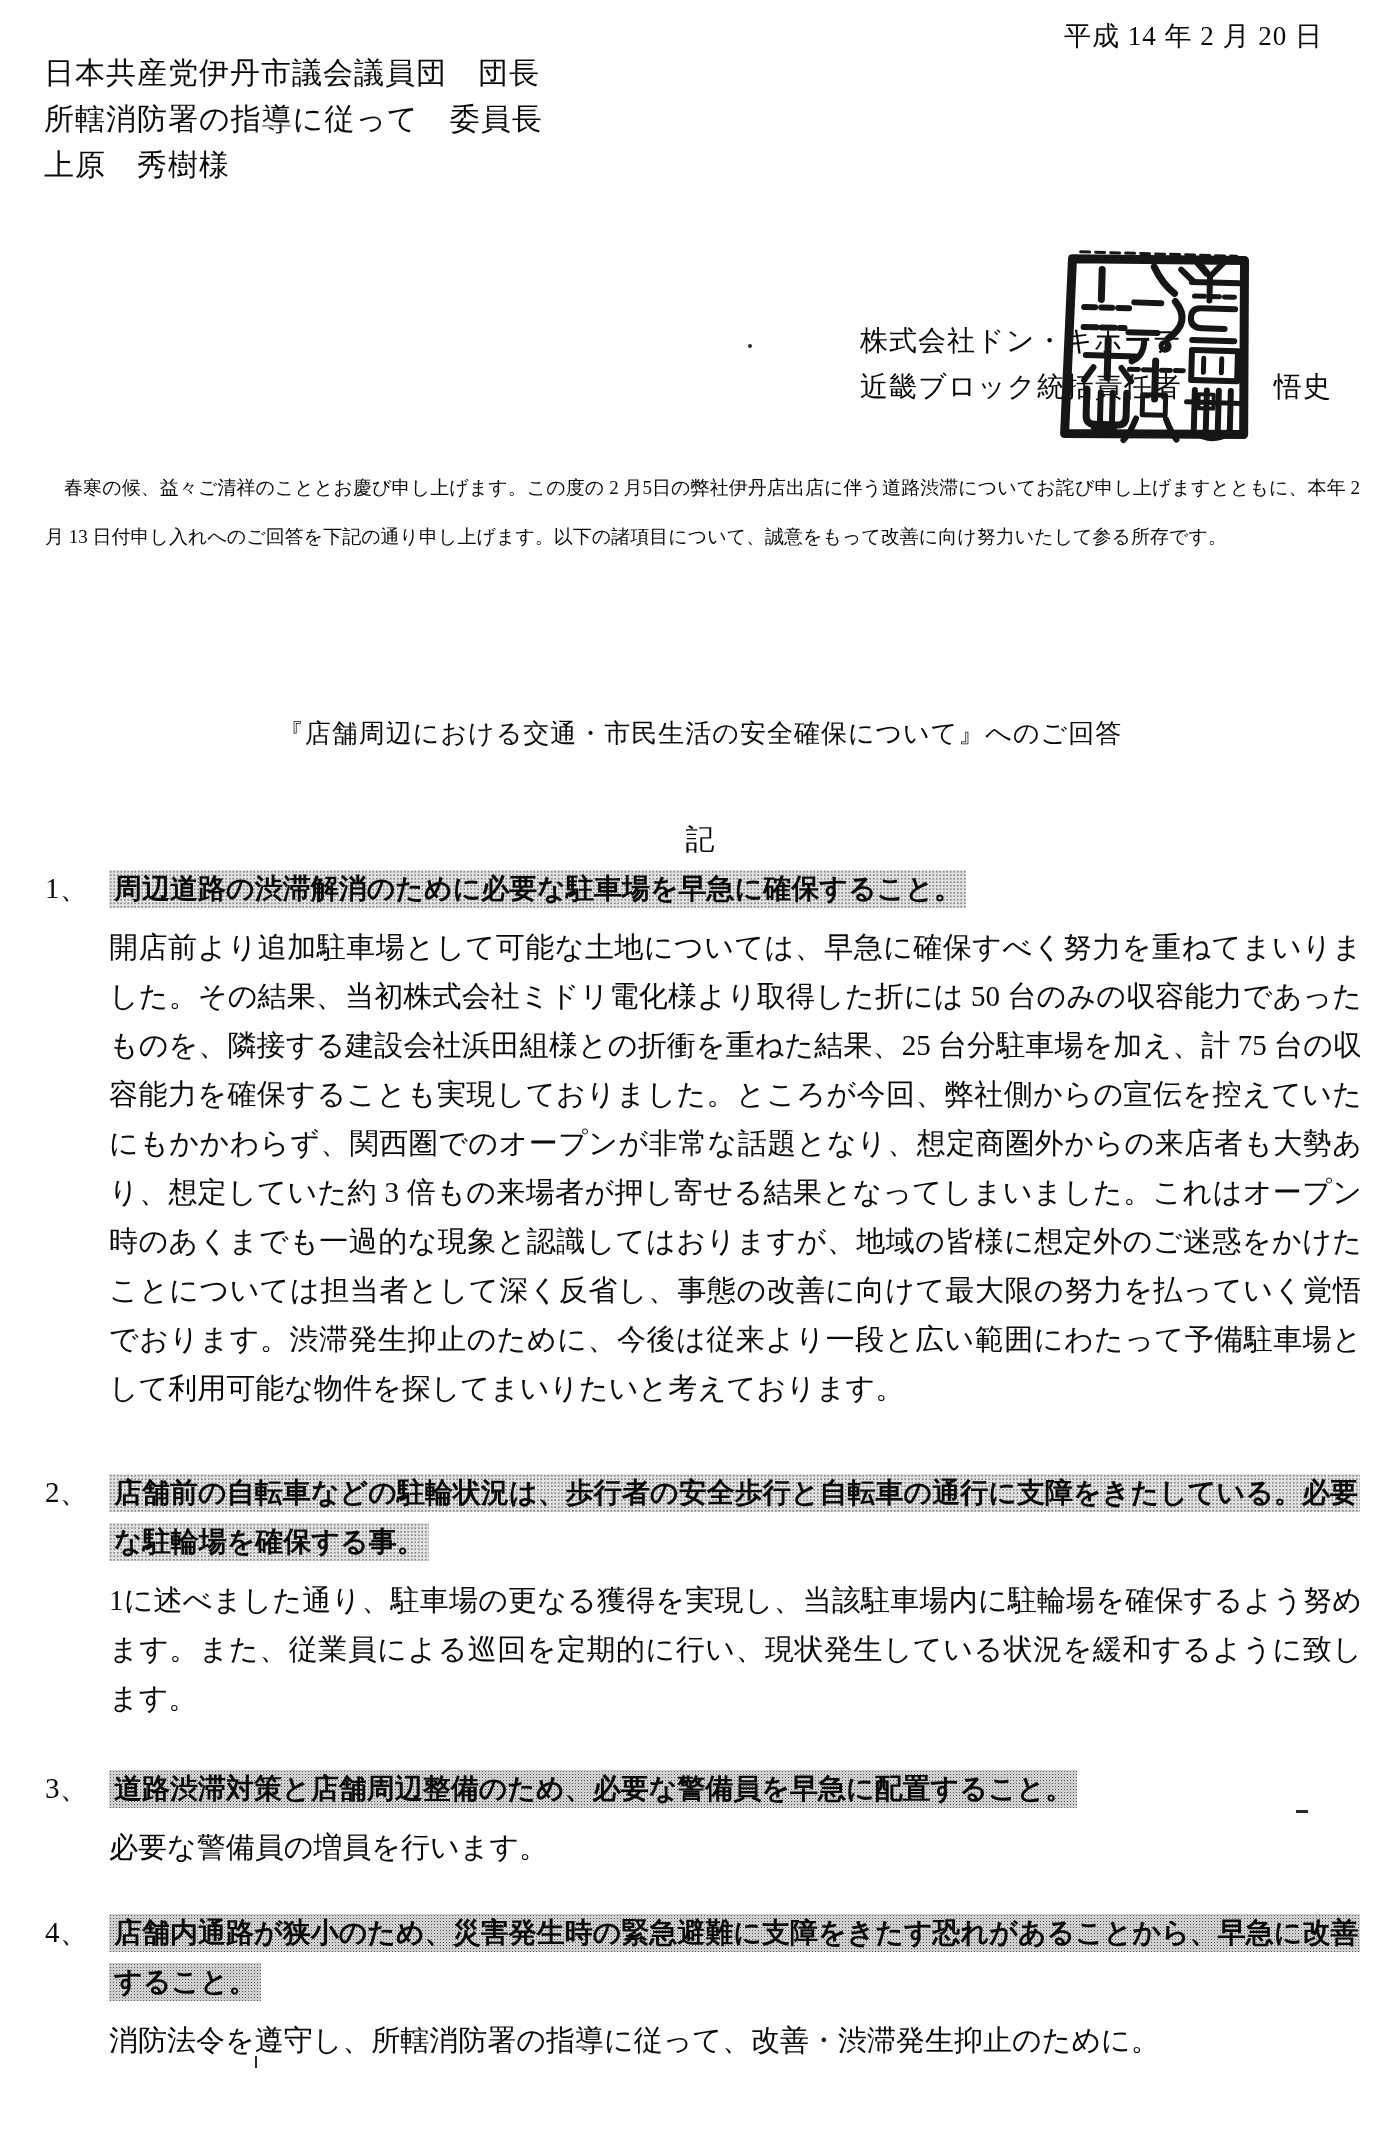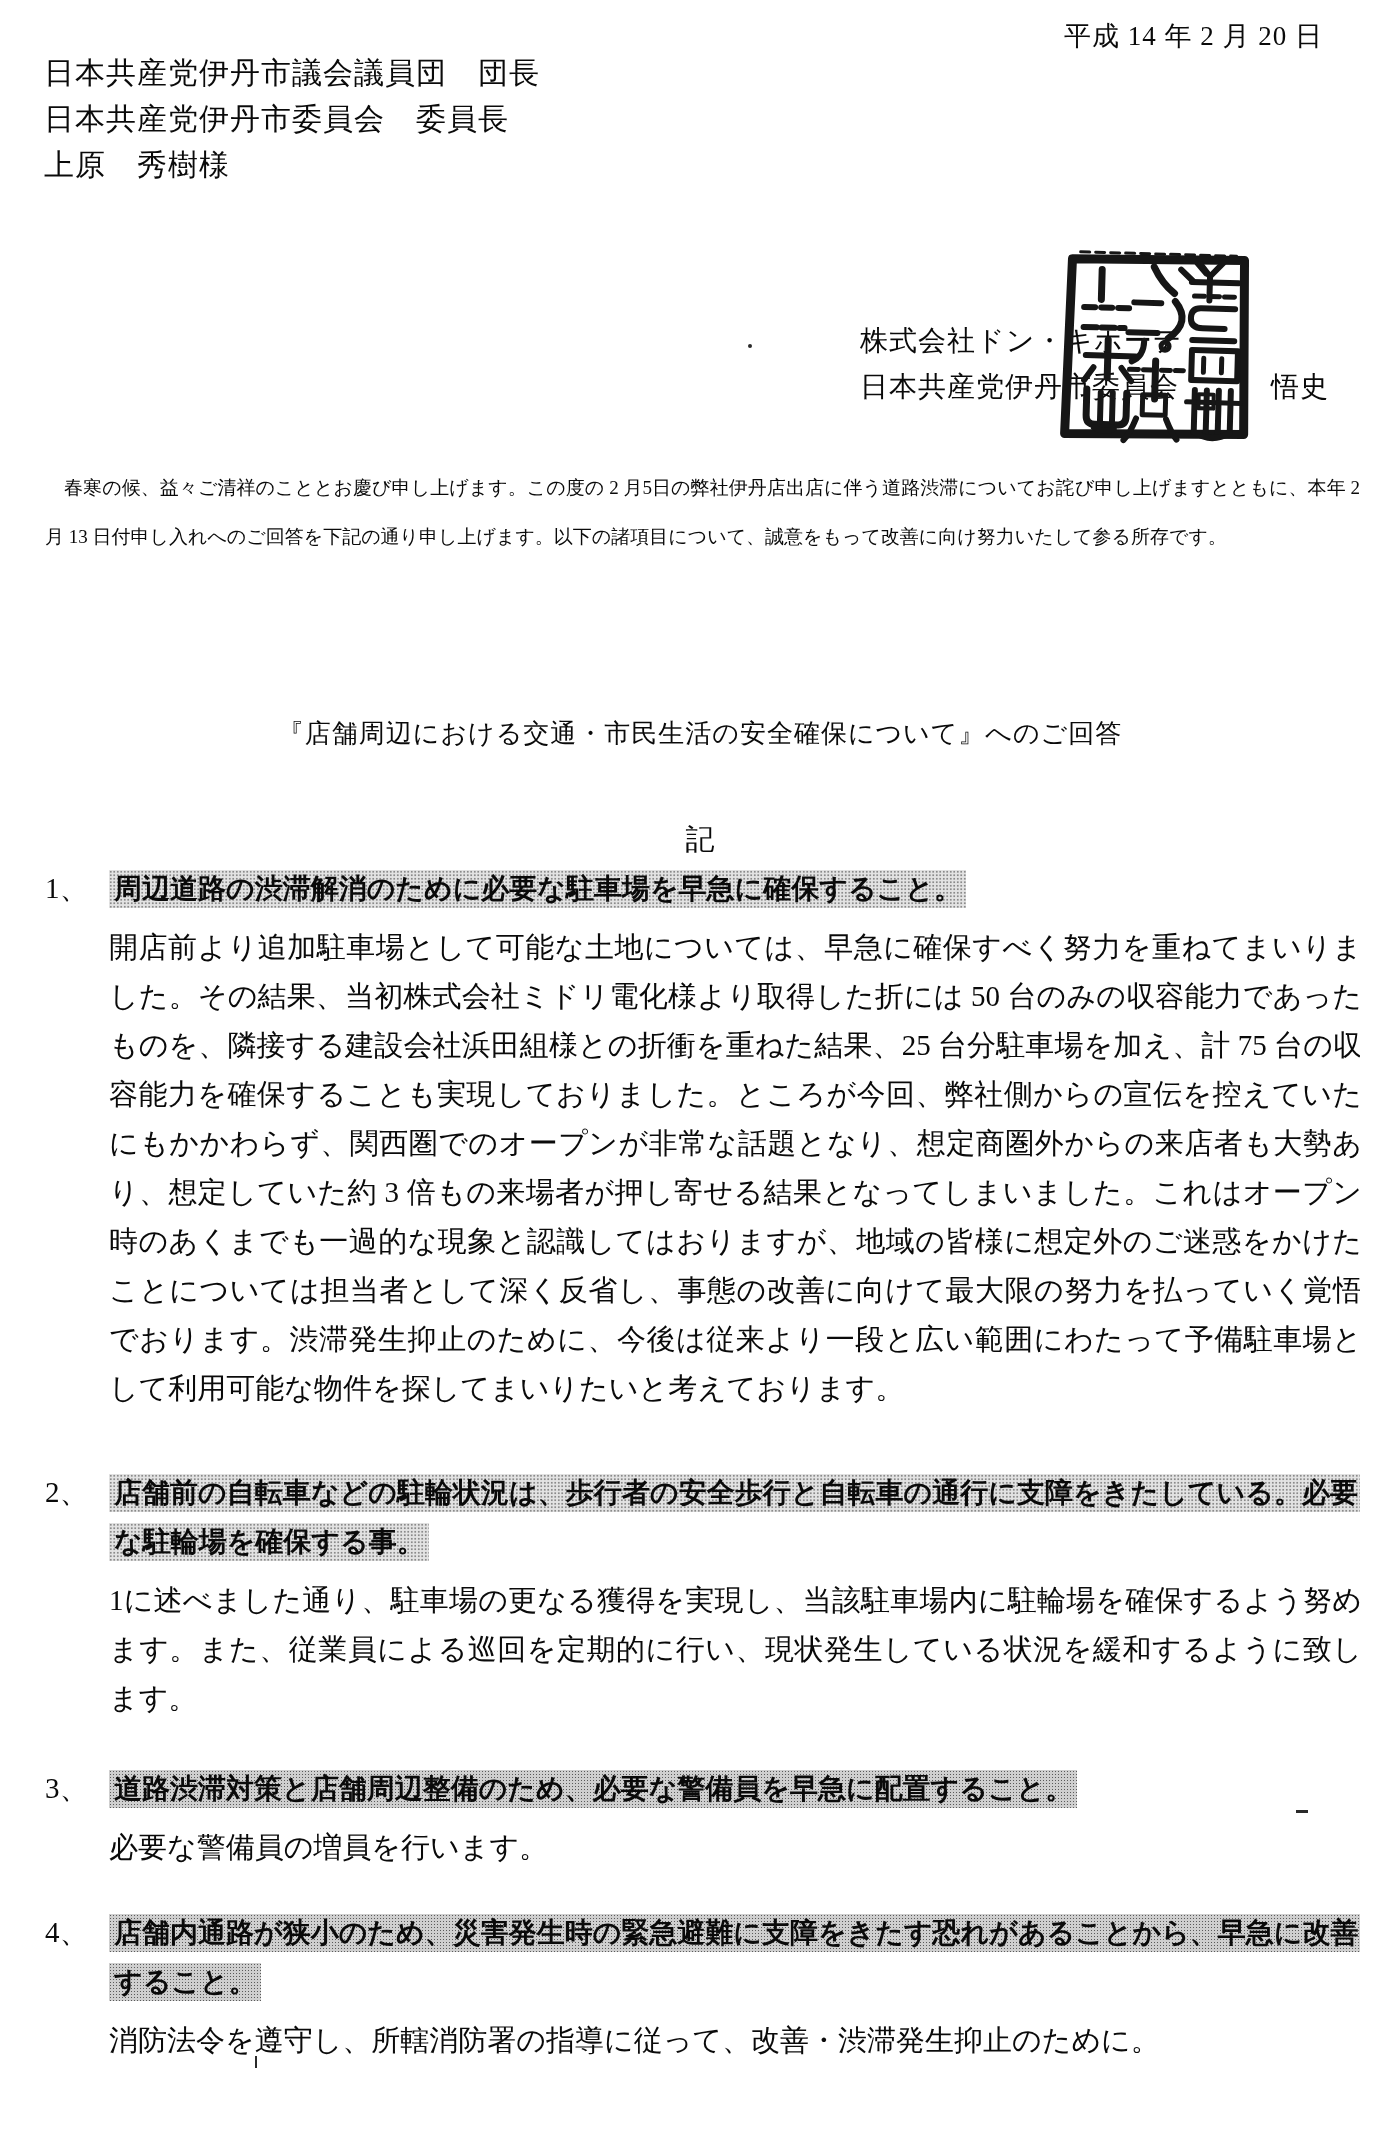--- a/index.html
+++ b/index.html
@@ -111,27 +111,27 @@
 </style>
 </head>
 <body>
 
 <div class="page">
 
   <div class="date">平成 14 年 2 月 20 日</div>
 
   <div class="addressee">
     <div>日本共産党伊丹市議会議員団　団長</div>
-    <div>日本共産党伊丹市委員会　委員長</div>
+    <div>所轄消防署の指導に従って　委員長</div>
     <div>上原　秀樹様</div>
   </div>
 
   <div class="sender-company">株式会社ドン・キホーテ</div>
   <div class="sender-title-line">
-    <span>日本共産党伊丹市委員会</span><span class="sender-name-gap"></span><span>悟史</span>
+    <span>近畿ブロック統括責任者</span><span class="sender-name-gap"></span><span>悟史</span>
   </div>
 
   <div class="seal">
     <svg viewBox="0 0 200 200" aria-hidden="true">
 
       <path d="M14,12 L186,9 L190,183 L11,187 Z" stroke-width="9"></path>
       <path d="M22,5 H178" stroke-width="3" stroke-dasharray="9 6"></path>
 
       <path d="M44,22 V52" stroke-width="7"></path>
       <path d="M27,60 H74" stroke-width="6" stroke-dasharray="11 6"></path>

